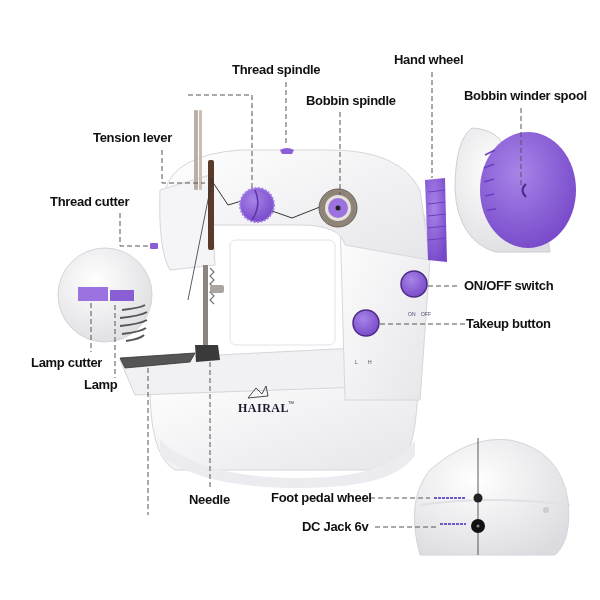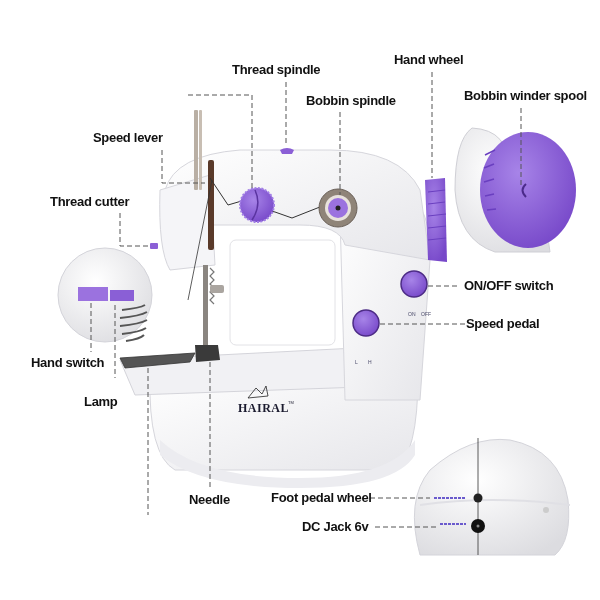--- a/index.html
+++ b/index.html
@@ -174,23 +174,23 @@
       <path d="M248,398 L256,388 L262,394 L266,386 L268,396 Z" fill="none" stroke="#222" stroke-width="0.8"></path>
       <text x="238" y="412" font-family="Liberation Serif, serif" font-weight="700" font-size="12" fill="#1a1a2e" letter-spacing="0.5">HAIRAL</text>
       <text x="288" y="404" font-family="Liberation Sans, sans-serif" font-size="4" fill="#1a1a2e">TM</text>
     </g>
   </svg>
 
   <div class="label" style="left:232px; top:62px;">Thread spindle</div>
   <div class="label" style="left:394px; top:52px;">Hand wheel</div>
   <div class="label" style="left:306px; top:93px;">Bobbin spindle</div>
   <div class="label" style="left:444px; top:88px;margin-left:20px;">Bobbin winder spool</div>
-  <div class="label" style="left:93px; top:130px;">Speed lever</div>
+  <div class="label" style="left:93px; top:130px;">Tension lever</div>
   <div class="label" style="left:50px; top:194px;">Thread cutter</div>
   <div class="label" style="left:464px; top:278px;">ON/OFF switch</div>
-  <div class="label" style="left:466px; top:316px;">Speed pedal</div>
-  <div class="label" style="left:31px; top:355px;">Hand switch</div>
-  <div class="label" style="left:84px; top:394px;">Lamp</div>
+  <div class="label" style="left:466px; top:316px;">Takeup button</div>
+  <div class="label" style="left:31px; top:355px;">Lamp cutter</div>
+  <div class="label" style="left:84px; top:377px;">Lamp</div>
   <div class="label" style="left:189px; top:492px;">Needle</div>
   <div class="label" style="left:271px; top:490px;">Foot pedal wheel</div>
   <div class="label" style="left:302px; top:519px;text-align:right;">DC Jack 6v</div>
 
 </div>
 
 </body></html>

